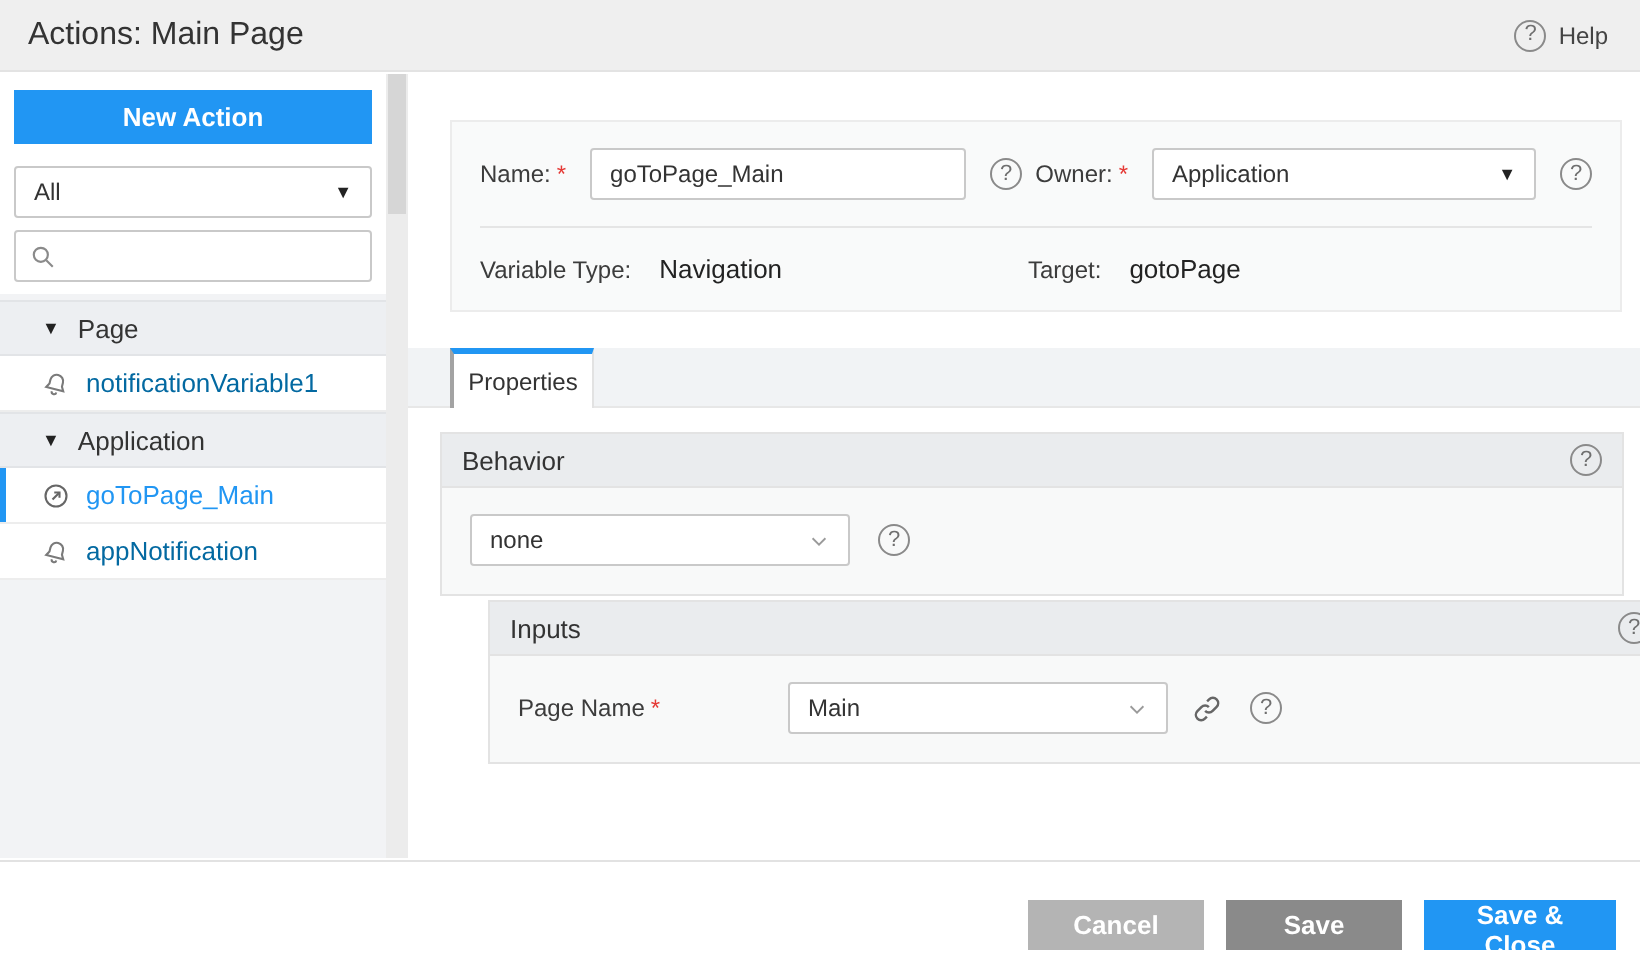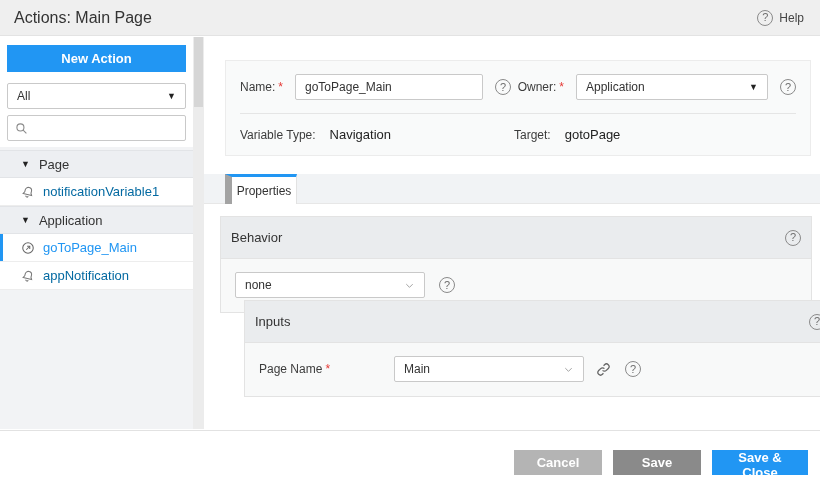--- a/index.html
+++ b/index.html
@@ -47,27 +47,27 @@
   .fp-help { margin-left:12px; }
   .owner-wrap { margin-left:auto; display:flex; align-items:center; }
   .owner-select { margin-left:12px; width:192px; height:26px; border:1px solid #c9c9c9; border-radius:2px; background:#fff; display:flex; align-items:center; justify-content:space-between; padding:0 9px; font-size:12px; color:#333; cursor:pointer; }
   .fp-row2 .lbl { font-weight:normal; }
   .vt-value { margin-left:14px; font-size:13px; color:#222; }
   .target-wrap { margin-left:auto; width:282px; display:flex; align-items:center; }
   .target-value { margin-left:14px; font-size:13px; color:#222; }
 
   
   .tab-row { position:absolute; left:0; top:137px; width:616px; height:30px; background:#f1f3f5; border-bottom:1px solid #e7e7e7; }
-  .tab-active { position:absolute; left:21px; top:0; width:72px; height:30px; background:#fff; border-top:3px solid #2196f3; border-left:7px solid #a3a3a3; border-right:1px solid #e2e2e2; display:flex; align-items:center; justify-content:center; font-size:12px; color:#333; cursor:pointer; }
+  .tab-active { position:absolute; left:21px; top:0; width:72px; height:30px; background:#fff; border-top:3px solid #2196f3; border-left:2px solid #a3a3a3; border-right:1px solid #e2e2e2; display:flex; align-items:center; justify-content:center; font-size:12px; color:#333; cursor:pointer; }
 
   
   .section { position:absolute; left:16px; width:592px; border:1px solid #e3e3e3; background:#f8f9f9; }
   .section.behavior { top:179px; }
   .section.inputs { top:263px;margin-left:24px; }
-  .sec-header { height:42px; background:#eaecee; border-bottom:1px solid #e3e3e3; display:flex; align-items:center; justify-content:space-between; padding:0 10px 0 10px; }
+  .sec-header { height:27px; background:#eaecee; border-bottom:1px solid #e3e3e3; display:flex; align-items:center; justify-content:space-between; padding:0 10px 0 10px; }
   .sec-title { font-size:13px; color:#333; }
   .sec-body { padding:13px 10px 14px 14px; display:flex; align-items:center; }
   .sec-lbl { width:135px; font-size:12px; color:#3c3c3c; }
   .dd { width:190px; height:26px; background:#fff; border:1px solid #c9c9c9; border-radius:2px; display:flex; align-items:center; justify-content:space-between; padding:0 9px; font-size:12px; color:#333; cursor:pointer; }
   .chev { stroke:#9a9a9a; }
   .sec-body .qicon { margin-left:14px; }
   .link-icon { margin-left:12px; cursor:pointer; display:inline-flex; }
 
   
   .footer { position:absolute; left:0; top:430px; width:820px; height:58px; background:#fff; border-top:1px solid #e2e2e2; }

